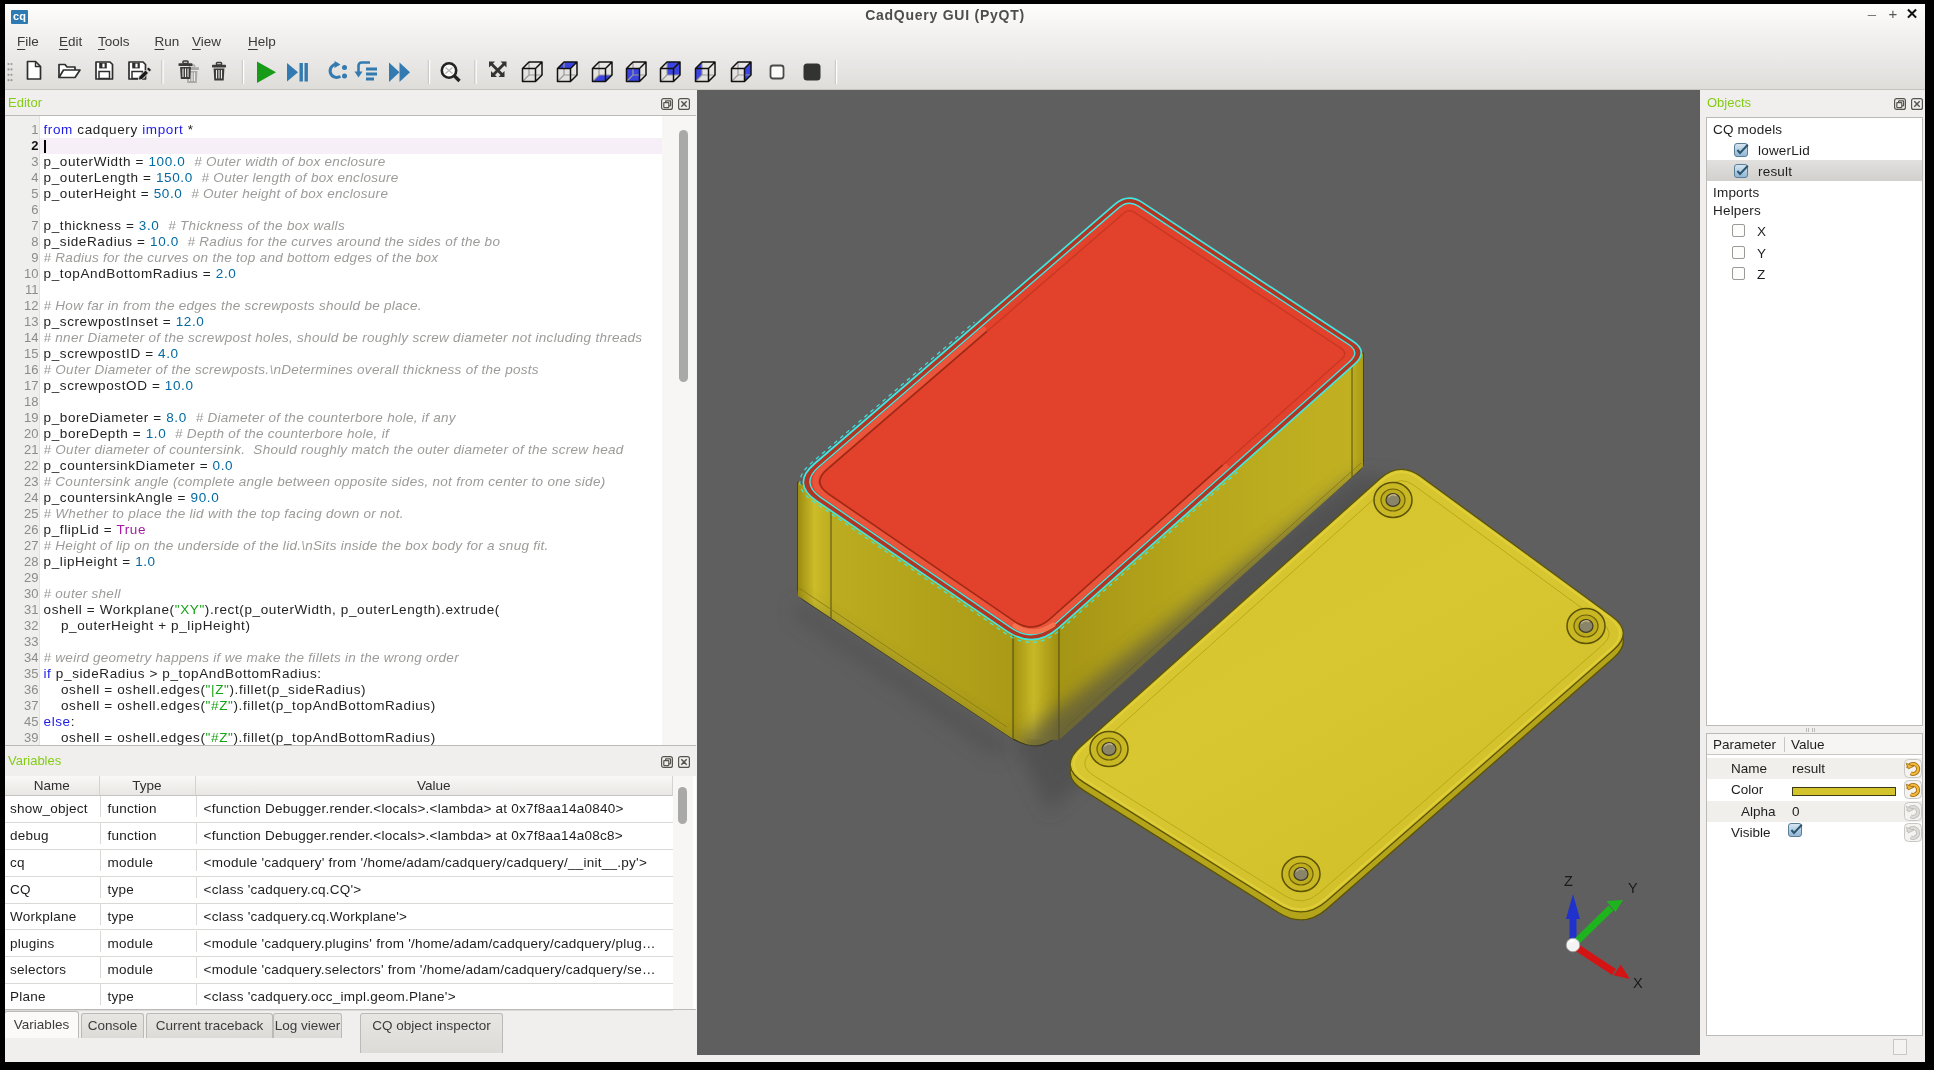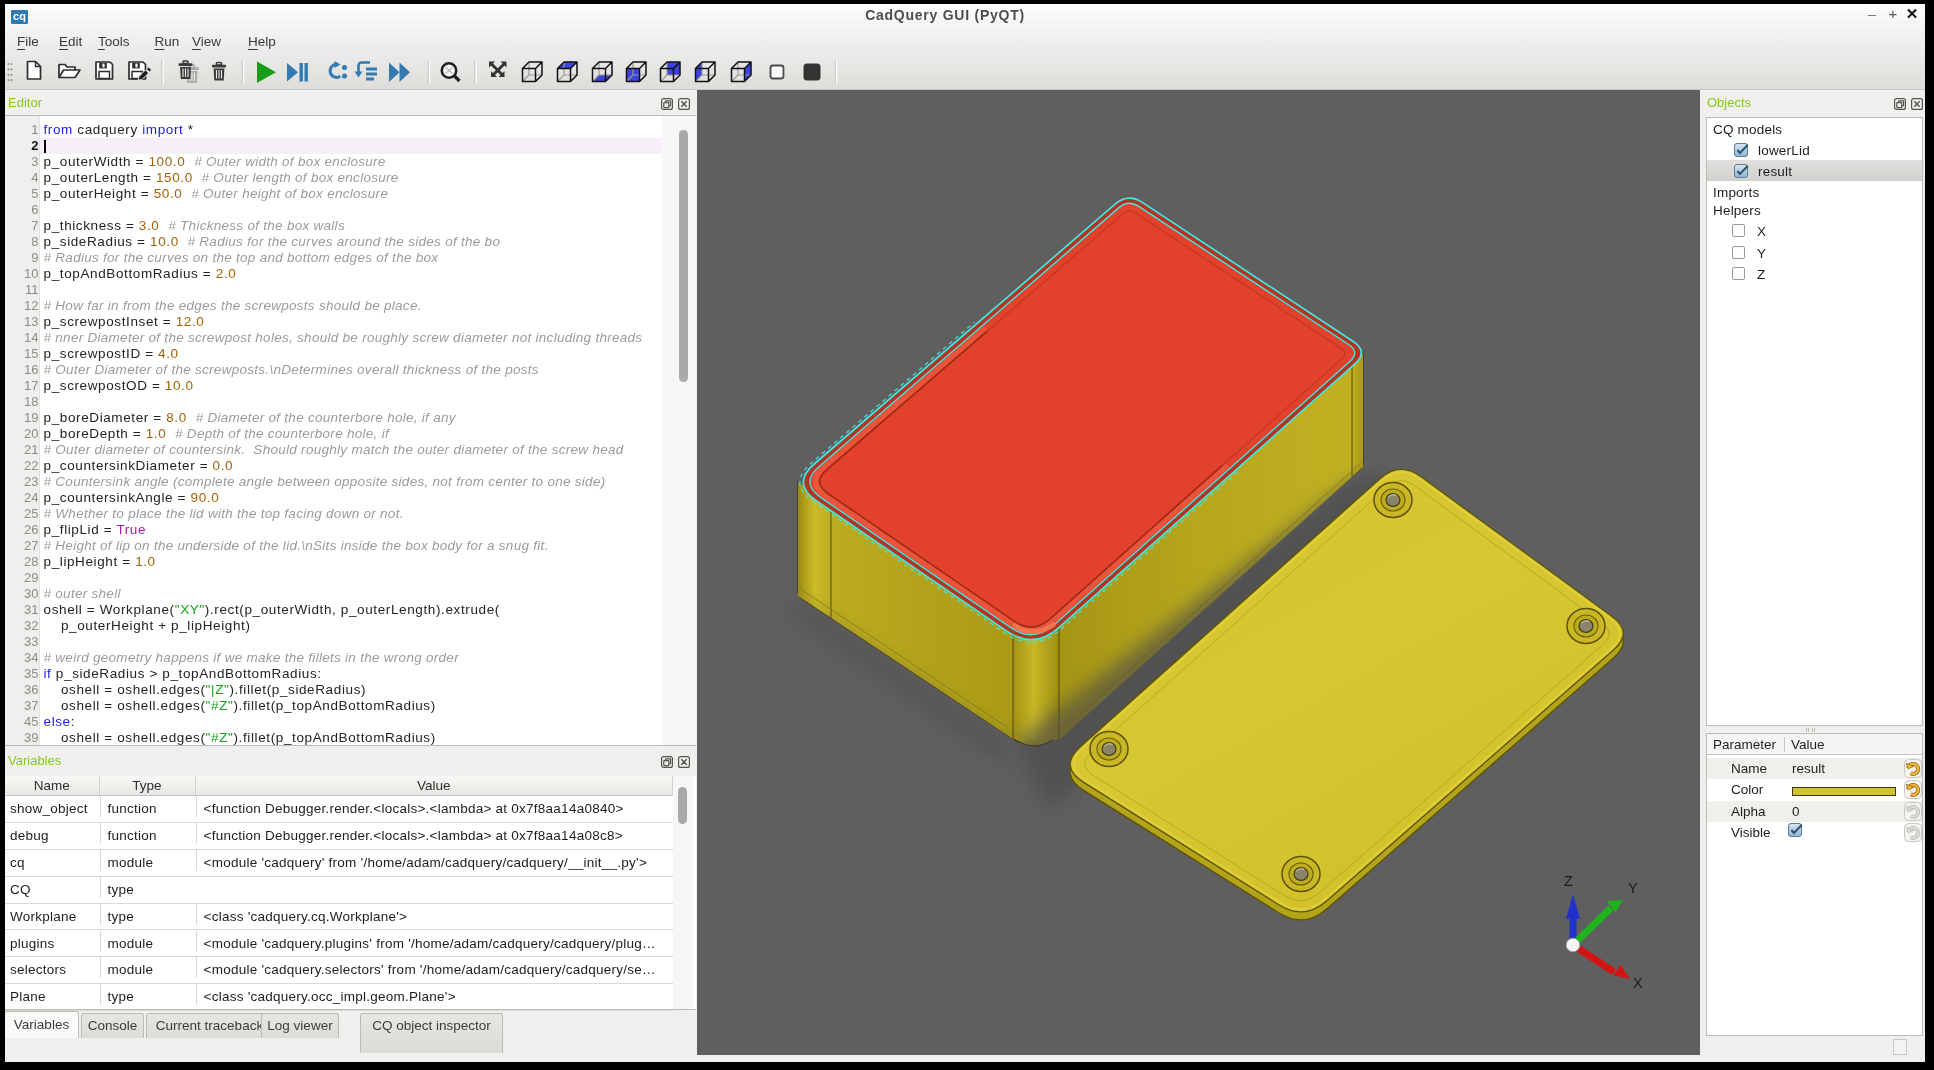--- a/index.html
+++ b/index.html
@@ -13,21 +13,21 @@
 .dockhead{position:absolute;font-size:13px;color:#84cc16}
 .editor{position:absolute;left:5px;top:115px;width:691px;height:631px;background:#fff;border-top:1px solid #bcbab7;border-bottom:1px solid #bcbab7;overflow:hidden}
 .margin{position:absolute;left:0;top:0;width:35px;height:631px;background:#efefed;border-right:1px solid #e2e2e0}
 .ln{position:absolute;left:0;width:33.5px;height:16px;line-height:16px;text-align:right;font-size:13px;color:#8c8c88}
 .ln.cur{color:#111;font-weight:bold}
 .curline{position:absolute;left:35px;top:22px;width:622px;height:16px;background:#f7eff7}
 .caret{position:absolute;left:38.5px;top:23.5px;width:2px;height:13px;background:#000}
 .code{position:absolute;left:38.5px;top:0;width:618px;height:631px;overflow:hidden;white-space:pre;font-size:13.5px;letter-spacing:0.62px}
 .cl{position:absolute;left:0;height:16px;line-height:16px;color:#232323;white-space:pre}
 .cl .k{color:#1d1ae8}
-.cl .n{color:#a16207}
+.cl .n{color:#0369a1}
 .cl .c{color:#9b9b99;font-style:italic;letter-spacing:0.28px}
 .cl .s{color:#15a315}
 .cl .t{color:#a21ba2}
 .vscroll{position:absolute;background:#f7f6f4}
 .vthumb{position:absolute;background:#a9a9a7;border-radius:4.5px}
 .vhead{position:absolute;top:776px;height:20px;background:linear-gradient(180deg,#f9f8f6,#e9e7e4);border-bottom:1px solid #c5c3c0;border-right:1px solid #d5d3d0;font-size:13.5px;color:#2e2e2e;text-align:center;line-height:20px}
 .vrow{position:absolute;left:5px;width:668px;height:26.9px;font-size:13.5px;letter-spacing:0.25px;color:#1d1d1d;border-bottom:1px solid #dbd9d6;background:#fff}
 .vrow div{position:absolute;top:0;height:21px;line-height:26.5px;overflow:hidden;white-space:pre}
 .vc1{left:5px;width:89px}.vc2{left:94.5px;width:95px;border-left:1px solid #dbd9d6;padding-left:7px}.vc3{left:190.5px;width:477px;border-left:1px solid #dbd9d6;padding-left:7px}
 .tab{position:absolute;font-size:13.5px;color:#3c3c3c;text-align:center;border:1px solid #bcbab7;border-bottom:none;border-radius:3px 3px 0 0;background:linear-gradient(180deg,#e8e6e3,#dddbd8)}
@@ -274,20 +274,21 @@
     <div class="vc3">&lt;function Debugger.render.&lt;locals&gt;.&lt;lambda&gt; at 0x7f8aa14a08c8&gt;</div>
   </div>
 <div class="vrow" style="top:849.8px">
     <div class="vc1">cq</div>
     <div class="vc2">module</div>
     <div class="vc3">&lt;module 'cadquery' from '/home/adam/cadquery/cadquery/__init__.py'&gt;</div>
   </div>
 <div class="vrow" style="top:876.7px">
     <div class="vc1">CQ</div>
     <div class="vc2">type</div>
+    <div class="vc3">&lt;class 'cadquery.cq.CQ'&gt;</div>
   </div>
 <div class="vrow" style="top:903.6px">
     <div class="vc1">Workplane</div>
     <div class="vc2">type</div>
     <div class="vc3">&lt;class 'cadquery.cq.Workplane'&gt;</div>
   </div>
 <div class="vrow" style="top:930.5px">
     <div class="vc1">plugins</div>
     <div class="vc2">module</div>
     <div class="vc3">&lt;module 'cadquery.plugins' from '/home/adam/cadquery/cadquery/plug…</div>
@@ -301,21 +302,21 @@
     <div class="vc1">Plane</div>
     <div class="vc2">type</div>
     <div class="vc3">&lt;class 'cadquery.occ_impl.geom.Plane'&gt;</div>
   </div>
 <div class="vscroll" style="left:673px;top:776px;width:20px;height:234px"></div>
 <div class="vthumb" style="left:678px;top:787px;width:9px;height:37px"></div>
 <div style="position:absolute;left:5px;top:1009px;width:691px;height:1px;background:#bcbab7"></div>
 <div class="tab active" style="left:4px;top:1011px;width:75px;height:27px;line-height:26px">Variables</div>
 <div class="tab" style="left:81px;top:1013px;width:63px;height:25px;line-height:24px">Console</div>
 <div class="tab" style="left:146px;top:1013px;width:127px;height:25px;line-height:24px">Current traceback</div>
-<div class="tab" style="left:261px;top:1013px;width:78px;height:25px;line-height:24px">Log viewer</div>
+<div class="tab" style="left:273px;top:1013px;width:69px;height:25px;line-height:24px">Log viewer</div>
 <div class="tab" style="left:360px;top:1013px;width:143px;height:40px;line-height:24px">CQ object inspector</div>
 <svg class="vp" width="1003" height="965" viewBox="0 0 1003 965">
     <rect width="1003" height="965" fill="#5f5f5f"></rect>
     <defs>
 <linearGradient id="gSW" x1="0" y1="0" x2="1" y2="0">
         <stop offset="0" stop-color="#bcac20"></stop>
         <stop offset="0.5" stop-color="#b3a31b"></stop>
         <stop offset="1" stop-color="#aa9a16"></stop>
       </linearGradient>
 <linearGradient id="gSE" x1="0" y1="0" x2="1" y2="0">
@@ -444,21 +445,21 @@
     <div style="position:absolute;left:25px;top:106px;width:13px;height:13px;border:1px solid #9a9a96;border-radius:2px;background:#fdfdfc"></div>
     <div style="position:absolute;left:25px;top:128px;width:13px;height:13px;border:1px solid #9a9a96;border-radius:2px;background:#fdfdfc"></div>
     <div style="position:absolute;left:25px;top:149px;width:13px;height:13px;border:1px solid #9a9a96;border-radius:2px;background:#fdfdfc"></div>
   </div>
 <div style="position:absolute;left:1806px;top:728px;width:3px;height:4px;border-left:1px solid #bdbbb8;border-right:1px solid #bdbbb8"></div>
 <div style="position:absolute;left:1812px;top:728px;width:3px;height:4px;border-left:1px solid #bdbbb8;border-right:1px solid #bdbbb8"></div>
 <div class="ptable">
     <div style="position:absolute;left:0;top:0;width:215px;height:21px;background:#f6f5f3;border-bottom:1px solid #c8c6c3;line-height:21px"><span style="margin-left:6px">Parameter</span><span style="position:absolute;left:77px;top:3px;width:1px;height:15px;background:#c8c6c3"></span><span style="position:absolute;left:84px">Value</span></div>
     <div class="prow alt" style="top:23.5px"><span style="margin-left:24px">Name</span></div>
     <div class="prow" style="top:45.0px"><span style="margin-left:24px">Color</span></div>
-    <div class="prow alt" style="top:66.5px"><span style="margin-left:24px">Alpha</span></div>
+    <div class="prow alt" style="top:66.5px"><span style="margin-left:34px">Alpha</span></div>
     <div class="prow" style="top:88.0px"><span style="margin-left:24px">Visible</span></div>
     <div style="position:absolute;left:85px;top:23.5px;line-height:21.5px">result</div>
     <div style="position:absolute;left:85px;top:53px;width:104px;height:9px;background:#d3c32d;border:1px solid #3a3a18"></div>
     <div style="position:absolute;left:85px;top:66.5px;line-height:21.5px">0</div>
     <svg style="position:absolute;left:81px;top:89px" width="17" height="17" viewBox="0 0 17 17">
 <defs>
         <linearGradient id="cbg8189" x1="0" y1="0" x2="0" y2="1">
           <stop offset="0" stop-color="#d8e7f2"></stop>
           <stop offset="1" stop-color="#8fb5d4"></stop>
         </linearGradient>

